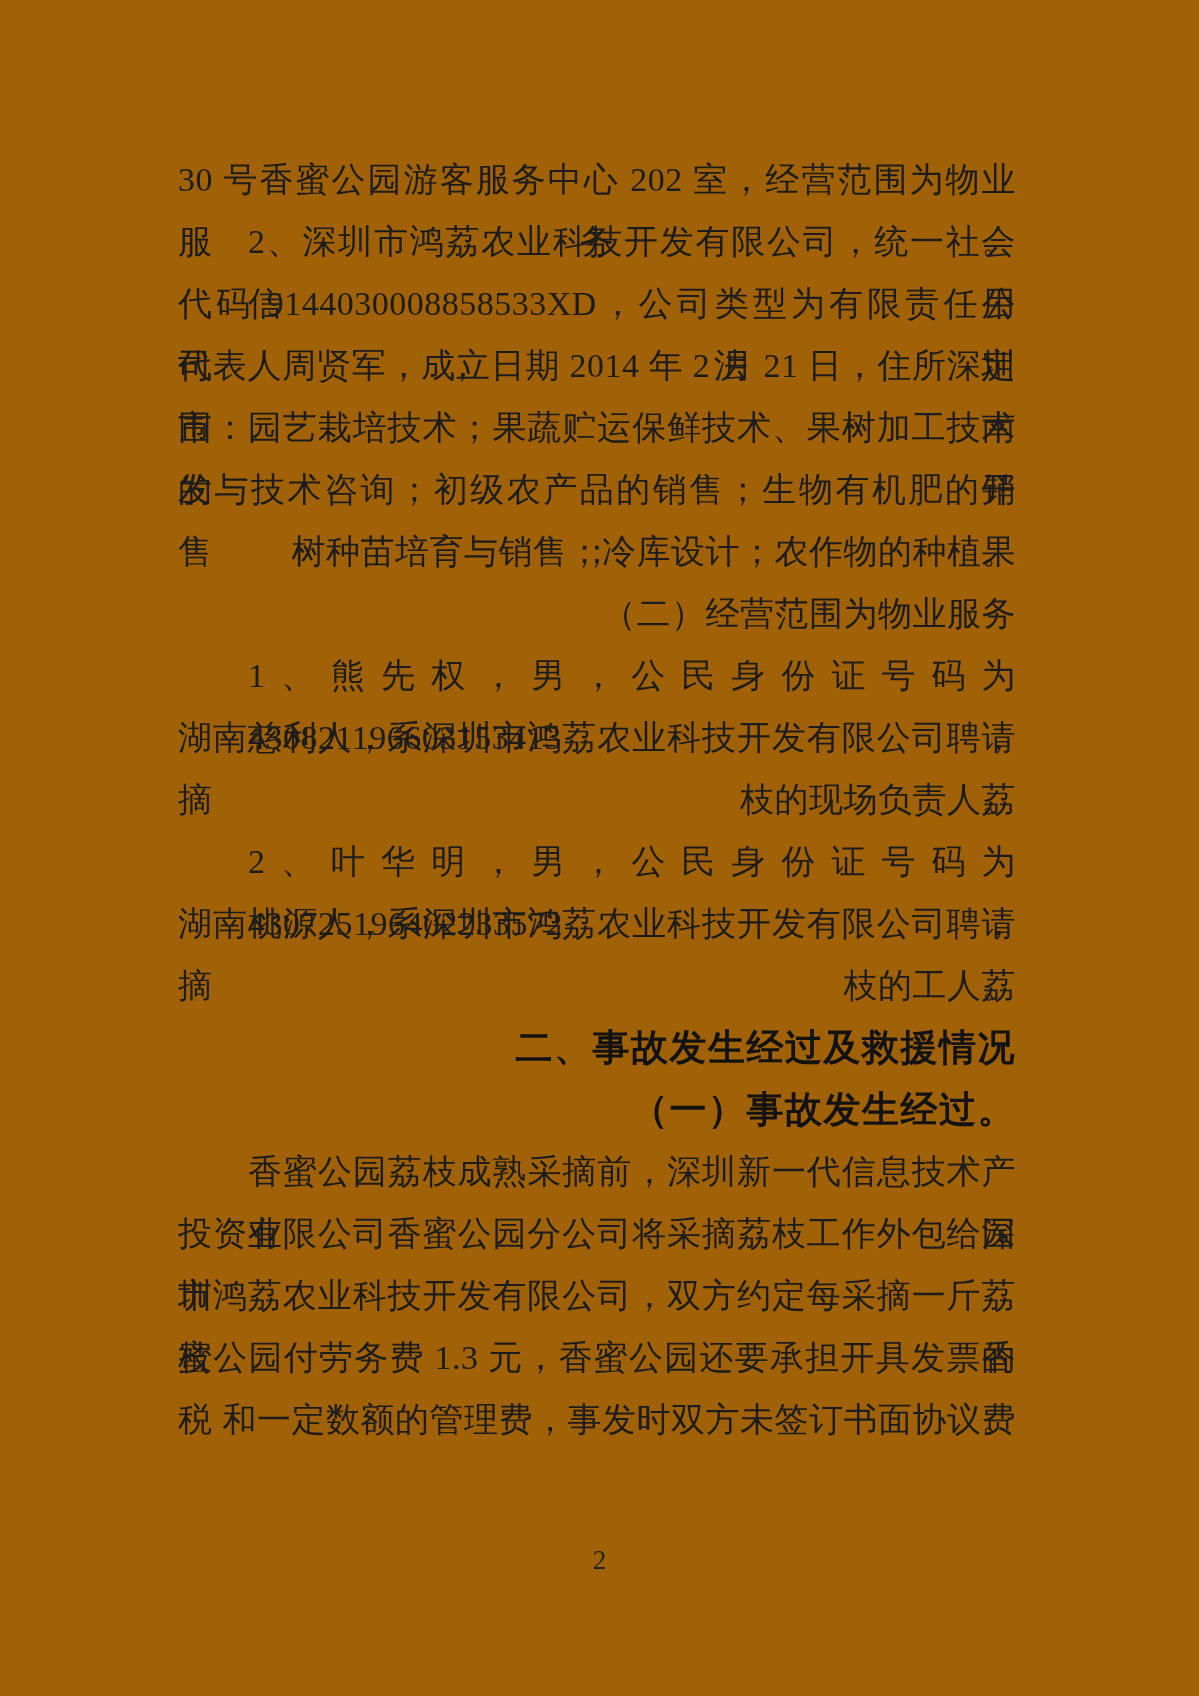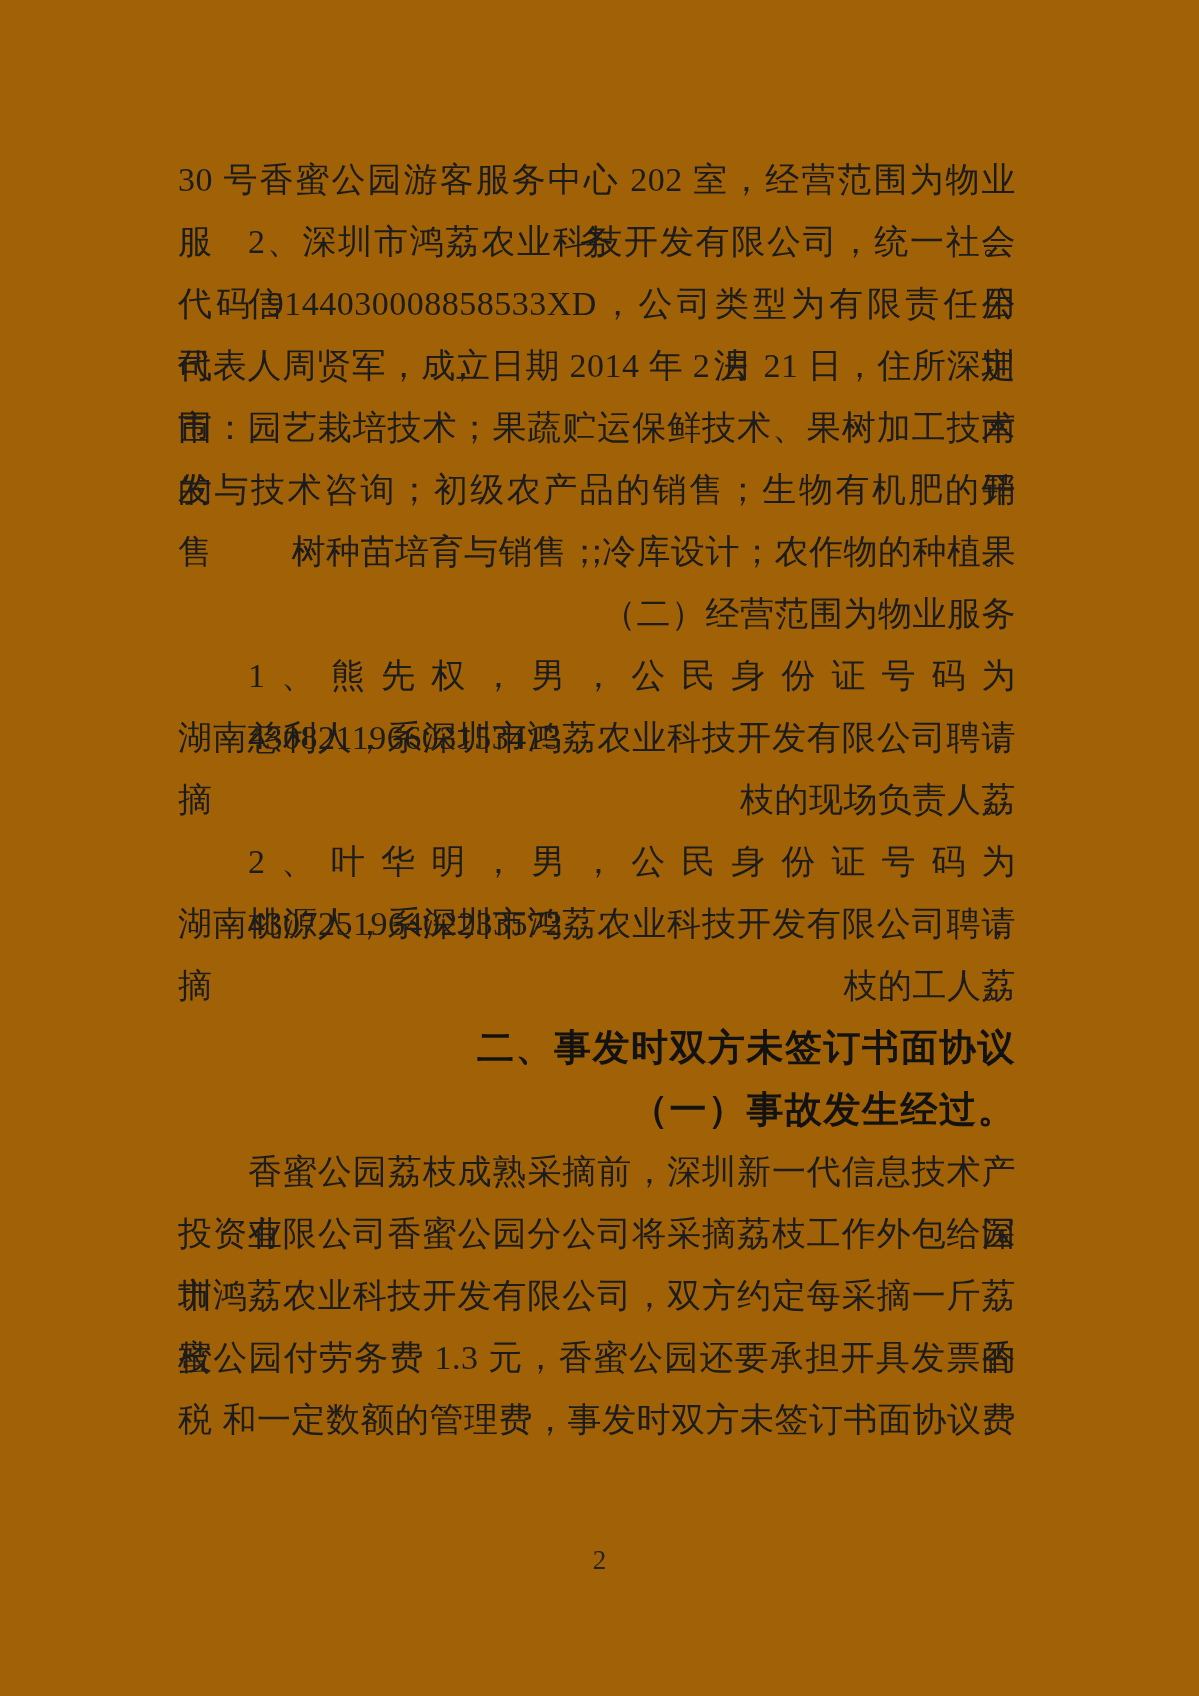--- a/index.html
+++ b/index.html
@@ -67,21 +67,21 @@
       <div class="line fill">围：园艺栽培技术；果蔬贮运保鲜技术、果树加工技术的开</div>
       <div class="line fill">发与技术咨询；初级农产品的销售；生物有机肥的销售；果</div>
       <div class="line">树种苗培育与销售；冷库设计；农作物的种植。</div>
       <div class="line indent">（二）经营范围为物业服务</div>
       <div class="line indent fill">1、熊先权，男，公民身份证号码为 430821196603153413，</div>
       <div class="line fill">湖南慈利人，系深圳市鸿荔农业科技开发有限公司聘请摘荔</div>
       <div class="line">枝的现场负责人。</div>
       <div class="line indent fill">2、叶华明，男，公民身份证号码为 430725196402233572，</div>
       <div class="line fill">湖南桃源人，系深圳市鸿荔农业科技开发有限公司聘请摘荔</div>
       <div class="line">枝的工人。</div>
-      <div class="line heading indent">二、事发时双方未签订书面协议</div>
+      <div class="line heading indent">二、事故发生经过及救援情况</div>
       <div class="line heading indent">（一）事故发生经过。</div>
       <div class="line indent fill">香蜜公园荔枝成熟采摘前，深圳新一代信息技术产业园</div>
       <div class="line fill">投资有限公司香蜜公园分公司将采摘荔枝工作外包给深圳</div>
       <div class="line fill">市鸿荔农业科技开发有限公司，双方约定每采摘一斤荔枝香</div>
       <div class="line fill">蜜公园付劳务费 1.3 元，香蜜公园还要承担开具发票的税费</div>
       <div class="line">和一定数额的管理费，事发时双方未签订书面协议。</div>
     </div>
   <div class="footer">2</div>
 </div>
 

